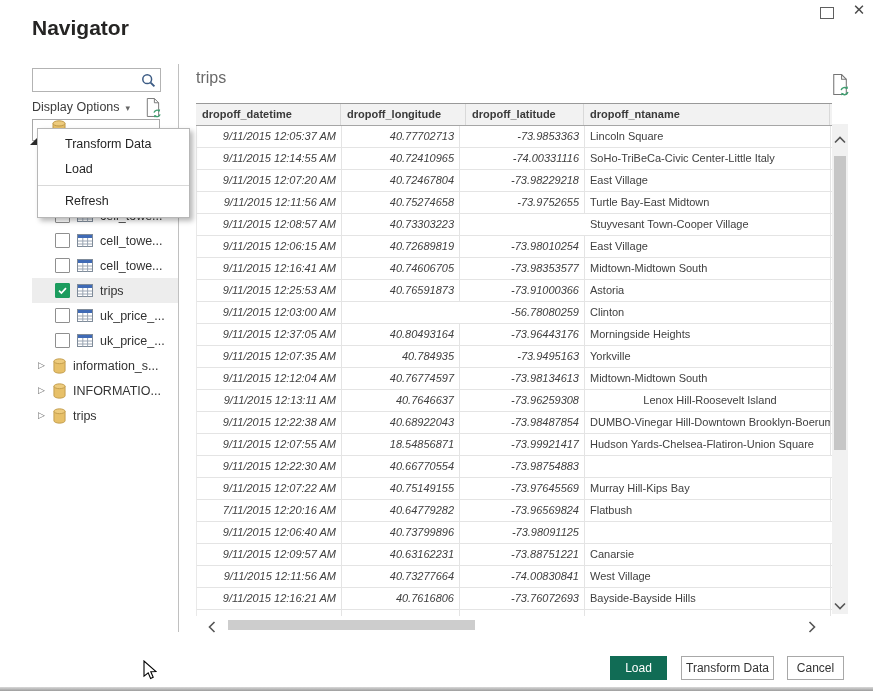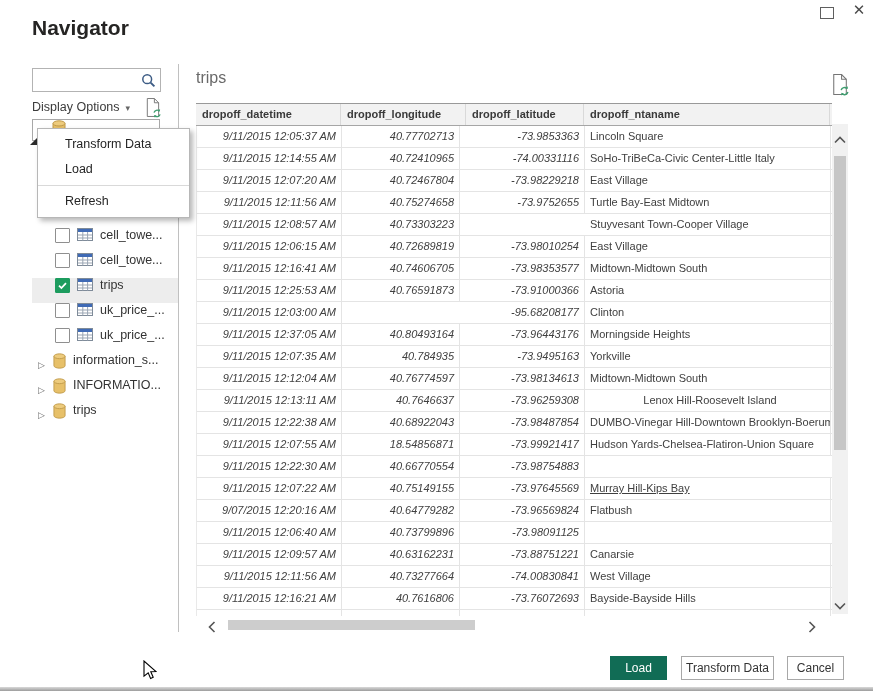--- a/index.html
+++ b/index.html
@@ -23,21 +23,21 @@
   .refresh-ico-side{position:absolute;left:144px;top:97px;width:17px;height:21px;}
   .refresh-ico-main{position:absolute;left:830px;top:73px;width:19px;height:23px;}
   .pane-divider{position:absolute;left:178px;top:64px;width:1px;height:568px;background:#c0c0c0;}
   
   .root-box{position:absolute;left:32px;top:119px;width:128px;height:22px;border:1px solid #a8a8a8;
             box-sizing:border-box;background:#fff;z-index:1;}
   .root-tri{position:absolute;left:30px;top:136px;width:0;height:0;border-left:9px solid transparent;
             border-bottom:9px solid #2b2b2b;z-index:1;}
   .root-db{position:absolute;left:52px;top:120px;z-index:1;}
   .tree{position:absolute;left:32px;top:203px;width:146px;z-index:0;}
-  .tree-row{display:flex;align-items:flex-start;height:25px;padding-left:23px;box-sizing:border-box;
+  .tree-row{display:flex;align-items:center;height:25px;padding-left:23px;box-sizing:border-box;
             font-size:12.5px;color:#333;cursor:default;}
   .tree-row.db{padding-left:6px;}
   .tree-row.selected{background:#ededed;}
   .cb{width:13px;height:13px;border:1px solid #8f8f8f;border-radius:1px;background:#fff;margin-right:7px;
       flex:none;display:flex;align-items:center;justify-content:center;box-sizing:content-box;}
   .cb.checked{background:#1c9c5e;border-color:#1c9c5e;}
   .tree-ico{flex:none;margin-right:7px;display:flex;}
   .tri-collapsed{flex:none;width:10px;margin-right:5px;font-size:9px;color:#6a6a6a;line-height:25px;}
   .tlabel{white-space:nowrap;overflow:hidden;}
   
@@ -309,21 +309,21 @@
         </div>
         <div class="tr">
           <div class="td num" style="width: 145px;">9/11/2015 12:25:53 AM</div>
           <div class="td num" style="width: 118px;">40.76591873</div>
           <div class="td num" style="width: 125px;">-73.91000366</div>
           <div class="td name" style="width: 246px;">Astoria</div>
         </div>
         <div class="tr">
           <div class="td num" style="width: 145px;">9/11/2015 12:03:00 AM</div>
           <div class="td num" style="width: 118px; margin-top: 24px;">40.76559448</div>
-          <div class="td num" style="width: 125px;">-95.68208177</div>
+          <div class="td num" style="width: 125px;">-56.78080259</div>
           <div class="td name" style="width: 246px;">Clinton</div>
         </div>
         <div class="tr">
           <div class="td num" style="width: 145px;">9/11/2015 12:37:05 AM</div>
           <div class="td num" style="width: 118px;">40.80493164</div>
           <div class="td num" style="width: 125px;">-73.96443176</div>
           <div class="td name" style="width: 246px;">Morningside Heights</div>
         </div>
         <div class="tr">
           <div class="td num" style="width: 145px;">9/11/2015 12:07:35 AM</div>
@@ -358,24 +358,24 @@
         <div class="tr">
           <div class="td num" style="width: 145px;">9/11/2015 12:22:30 AM</div>
           <div class="td num" style="width: 118px;">40.66770554</div>
           <div class="td num" style="width: 125px;">-73.98754883</div>
           <div class="td name" style="width: 246px; margin-top: 25px;">Park Slope-Gowanus</div>
         </div>
         <div class="tr">
           <div class="td num" style="width: 145px;">9/11/2015 12:07:22 AM</div>
           <div class="td num" style="width: 118px;">40.75149155</div>
           <div class="td num" style="width: 125px;">-73.97645569</div>
-          <div class="td name" style="width: 246px; text-decoration: underline;">Murray Hill-Kips Bay</div>
-        </div>
-        <div class="tr">
-          <div class="td num" style="width: 145px;">9/07/2015 12:20:16 AM</div>
+          <div class="td name" style="width: 246px;">Murray Hill-Kips Bay</div>
+        </div>
+        <div class="tr">
+          <div class="td num" style="width: 145px;">7/11/2015 12:20:16 AM</div>
           <div class="td num" style="width: 118px;">40.64779282</div>
           <div class="td num" style="width: 125px;">-73.96569824</div>
           <div class="td name" style="width: 246px;">Flatbush</div>
         </div>
         <div class="tr">
           <div class="td num" style="width: 145px;">9/11/2015 12:06:40 AM</div>
           <div class="td num" style="width: 118px;">40.73799896</div>
           <div class="td num" style="width: 125px;">-73.98091125</div>
           <div class="td name" style="width: 246px; margin-top: 28px;">Gramercy</div>
         </div>

